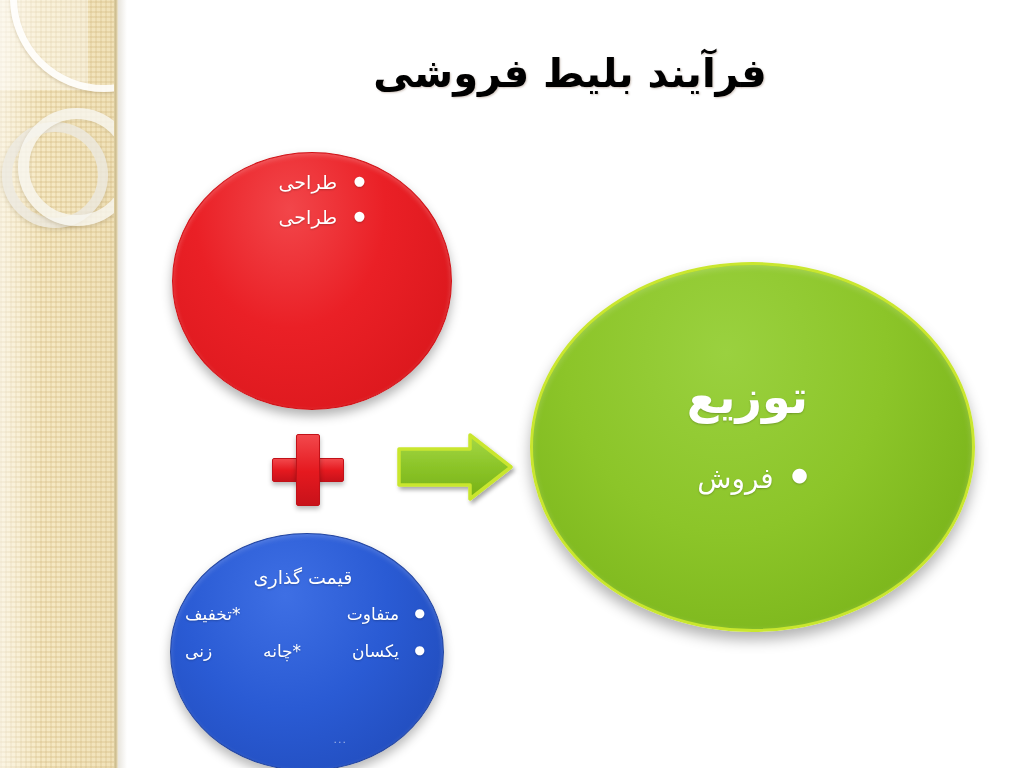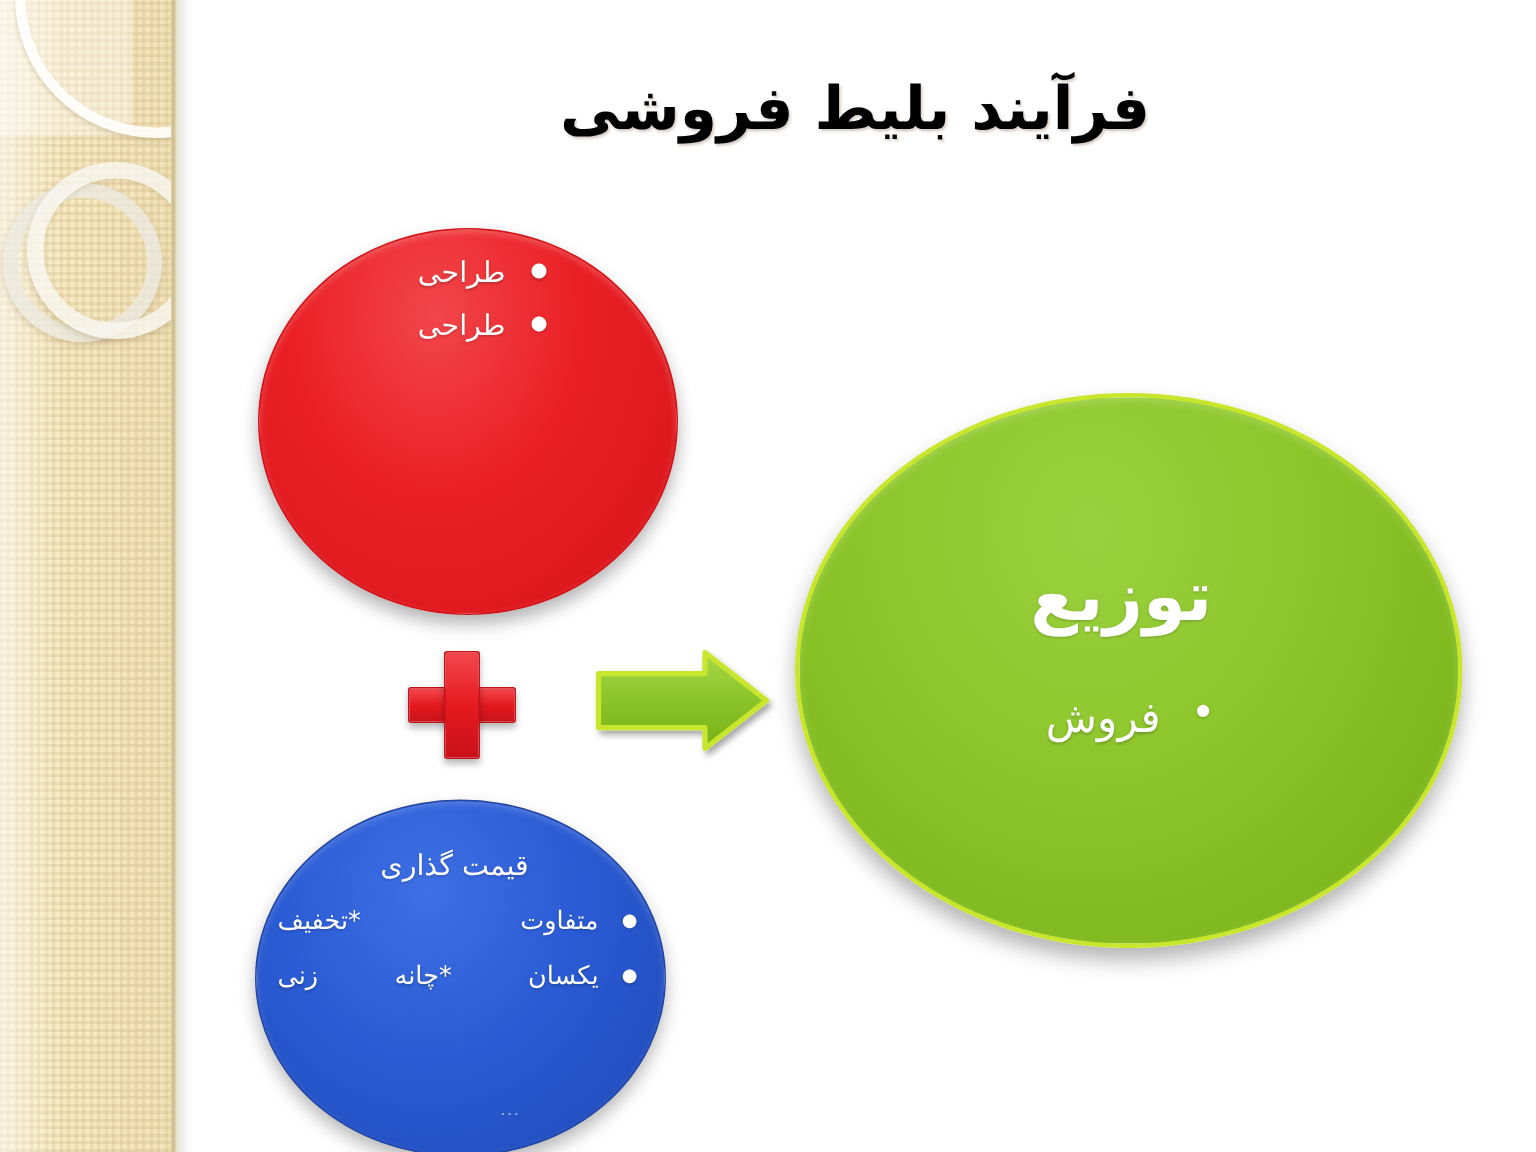--- a/index.html
+++ b/index.html
@@ -216,21 +216,20 @@
   .ellipse-green .shape-head {
     margin-top: 105px;
     font-size: 46px;
     padding-right: 10px;
   }
   .ellipse-green .bullets {
     margin-top: 38px;
     padding-right: 0;
     font-size: 28px;
     text-align: center;
-    font-family: Liberation Serif, serif;
   }
   .ellipse-green .bullets li {
     display: inline-block;
     padding-right: 34px;
     position: relative;
   }
   .ellipse-green .bullets li::before { font-size: 19px; top: 1px; }
 
   
   .plus {

